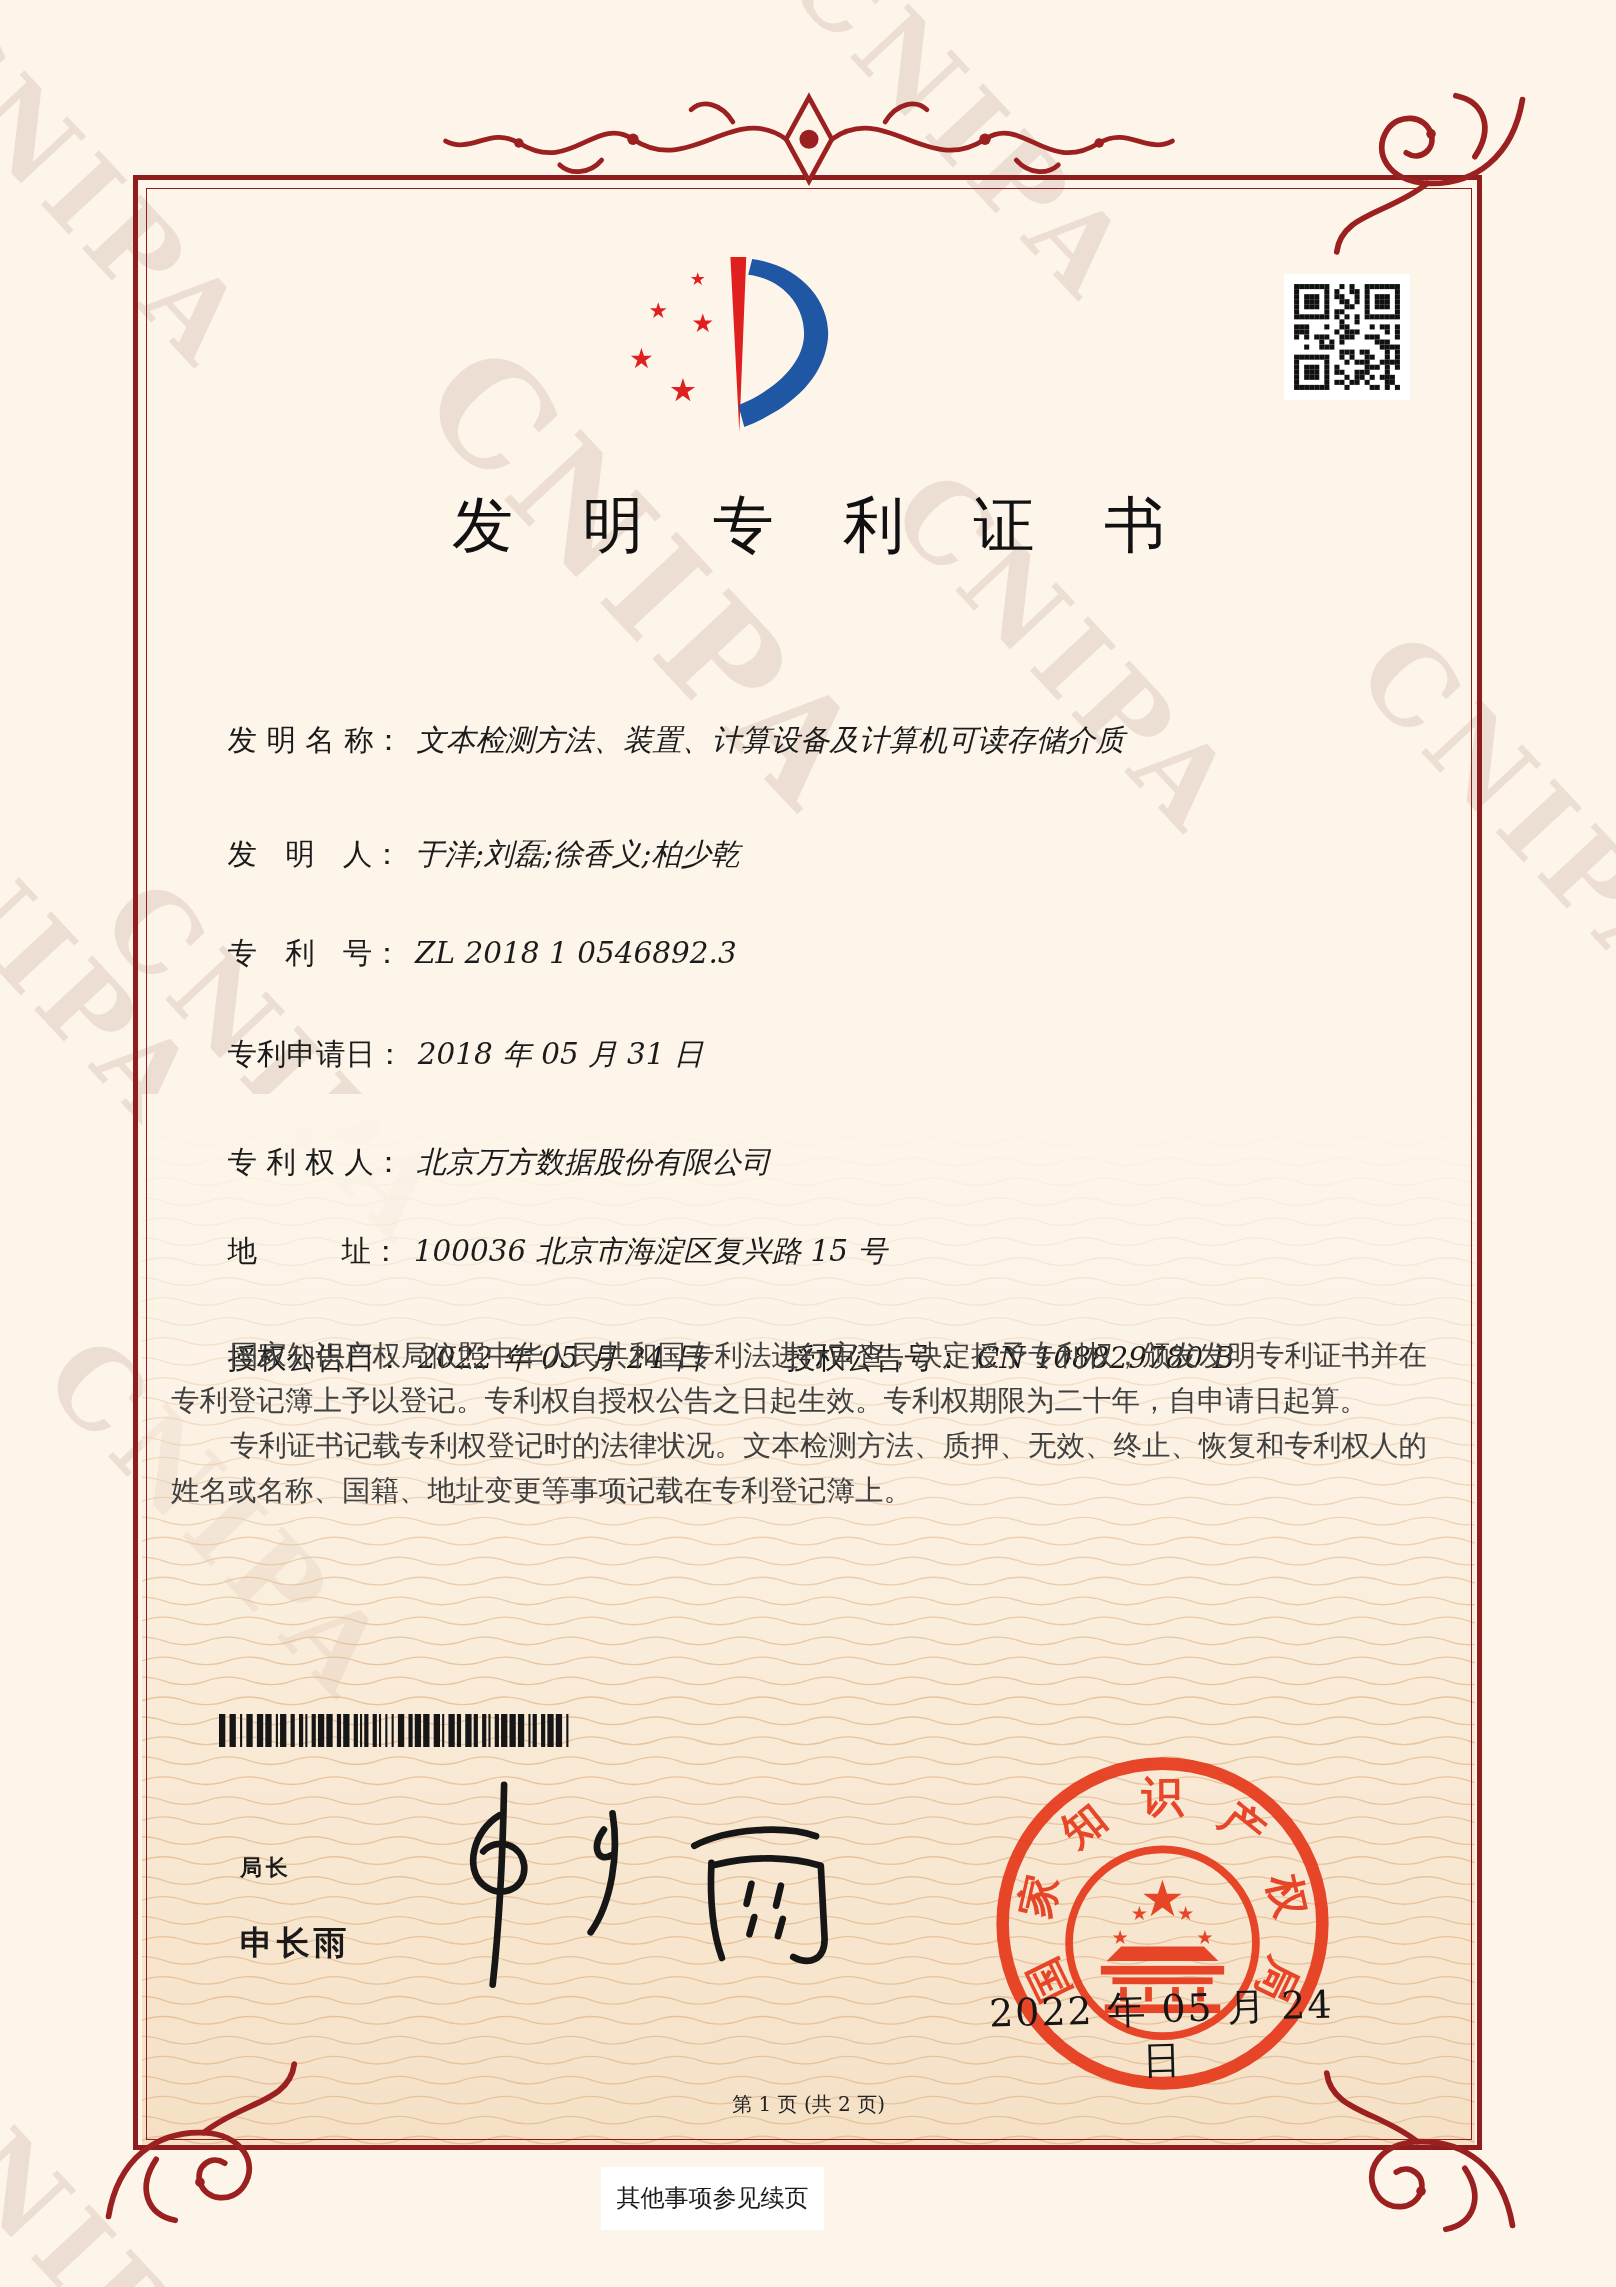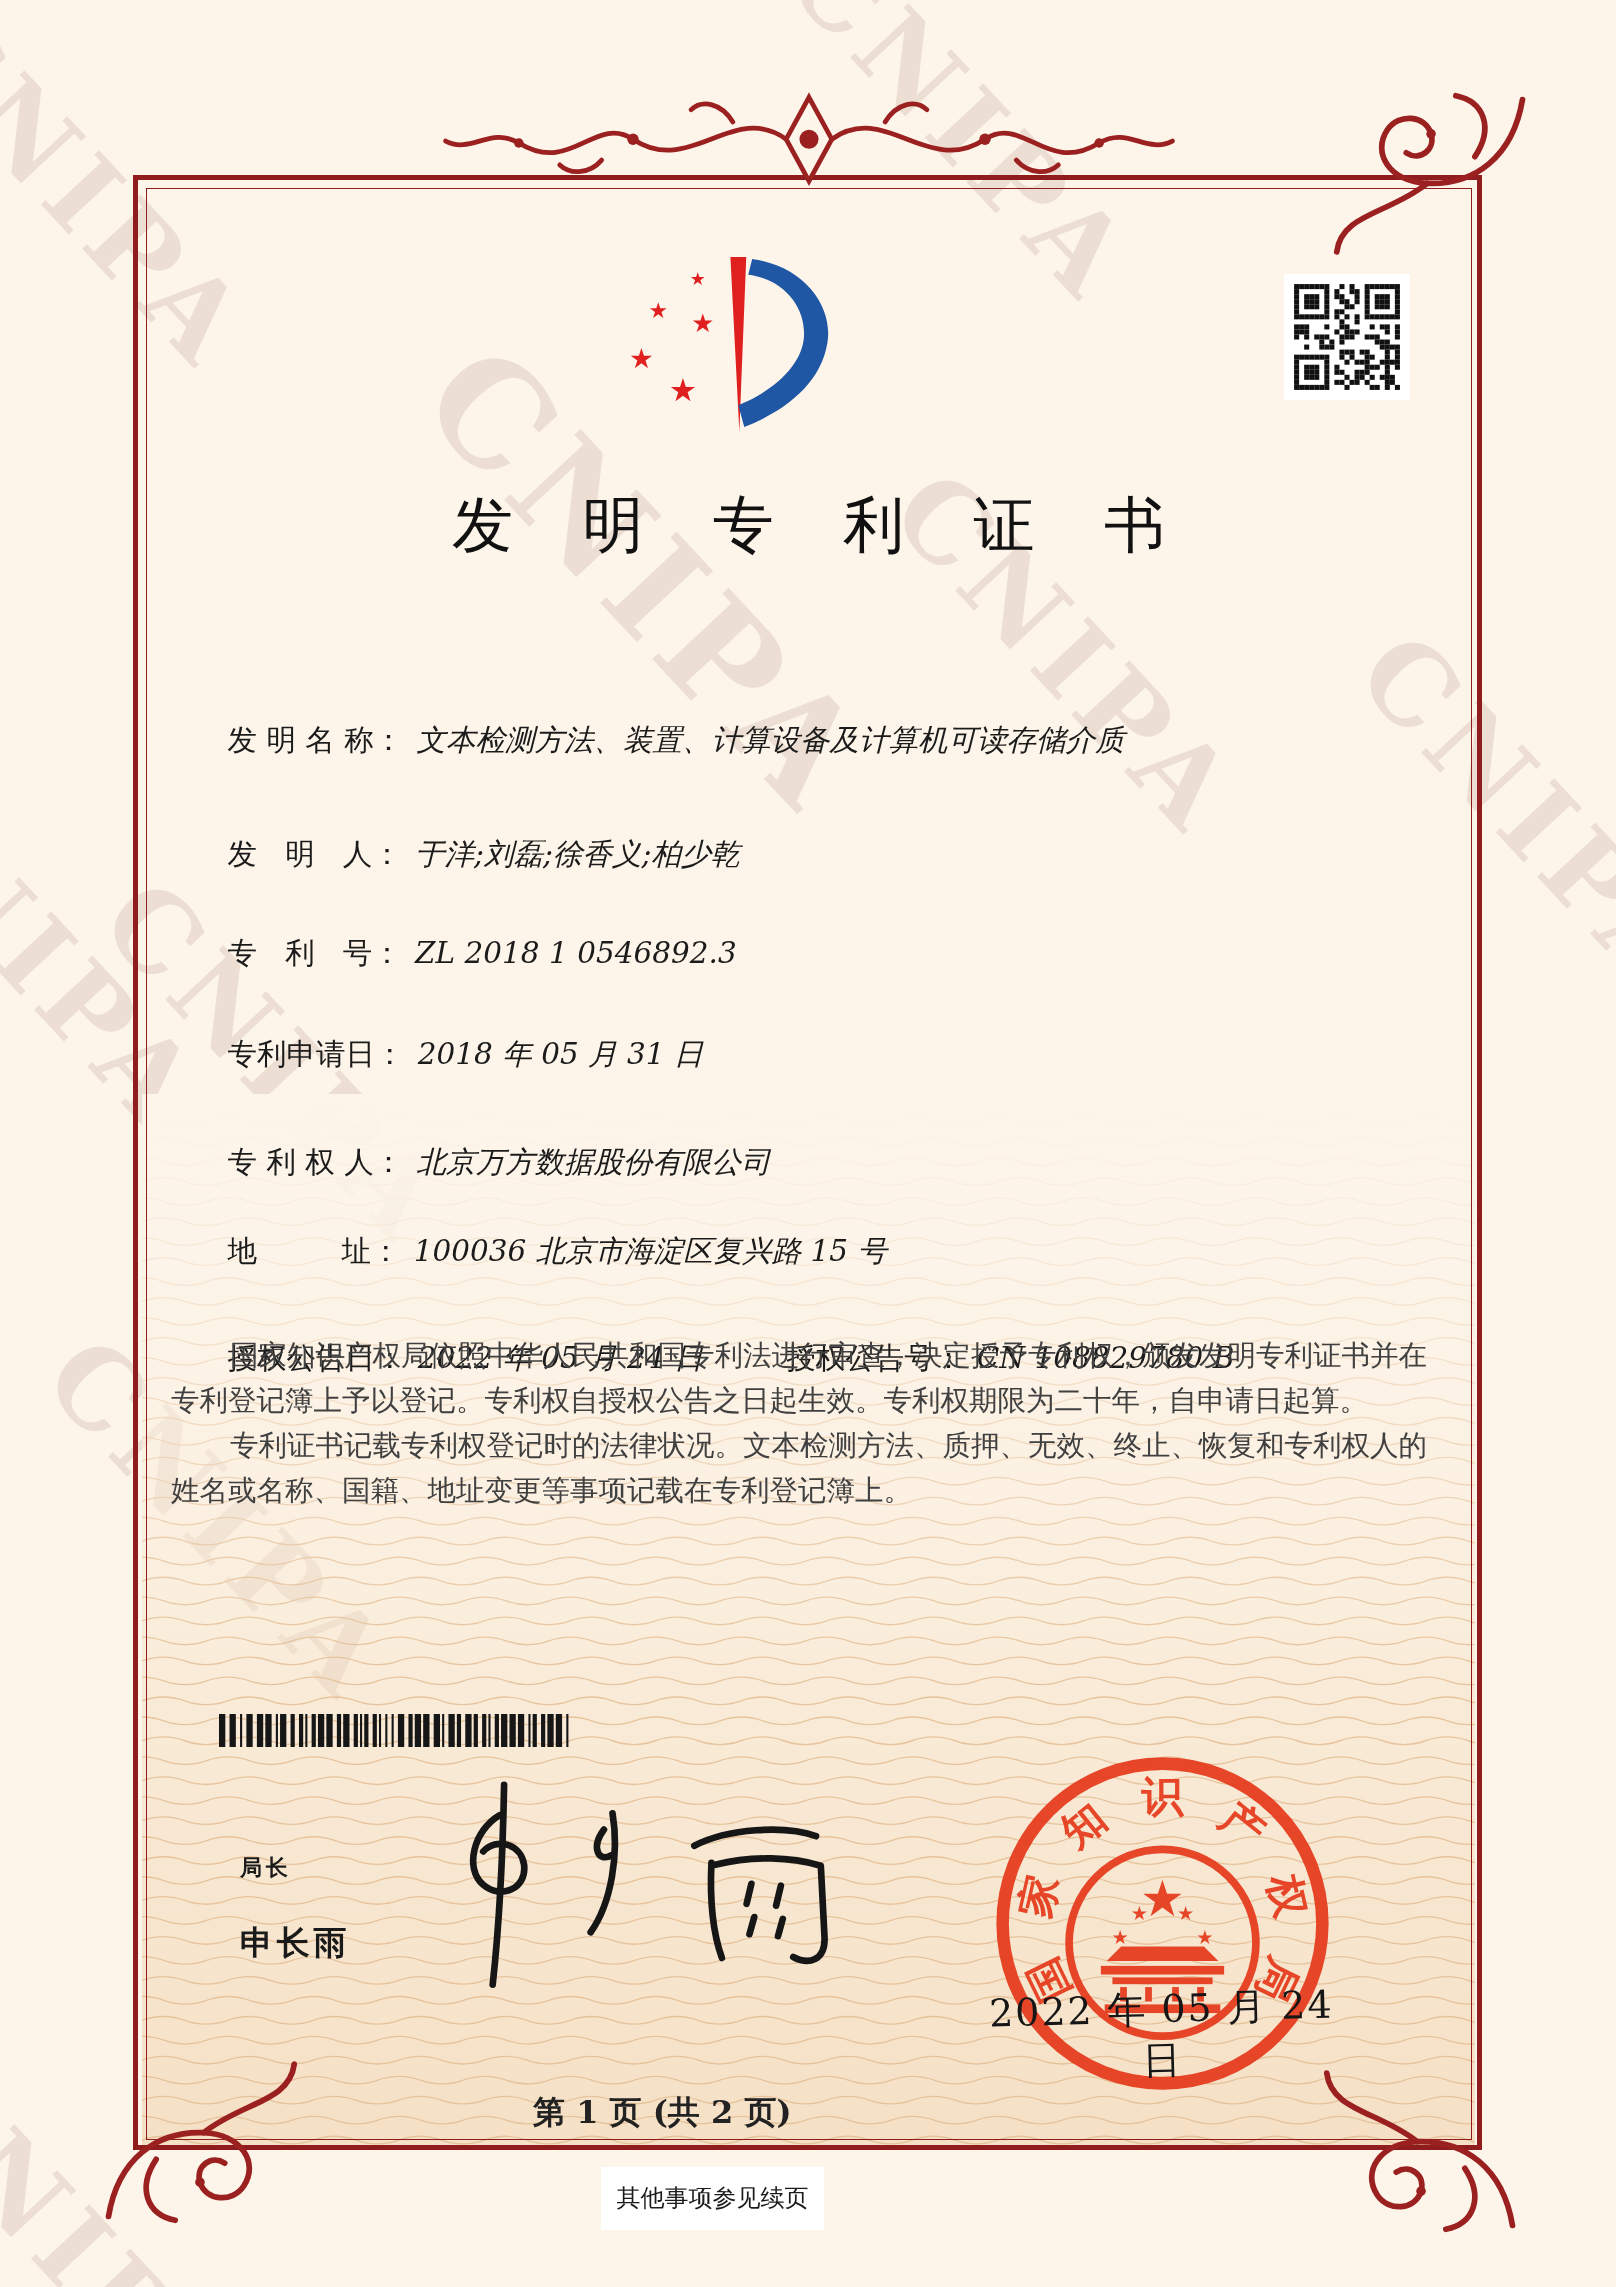--- a/index.html
+++ b/index.html
@@ -42,22 +42,22 @@
   .signer-name{position:absolute;left:240px;top:1921px;font-family:"DejaVu Sans",sans-serif;
       font-weight:700;font-size:33px;color:#1a1a1a;letter-spacing:3.8px;}
   .signature{position:absolute;left:409px;top:1777px;}
   
   .seal{position:absolute;left:993px;top:1754px;width:339px;height:339px;opacity:.94;}
   .seal-arc-char{position:absolute;left:50%;top:50%;font-size:42px;font-weight:700;
       color:#e63c1e;font-family:"DejaVu Serif",serif;}
   .seal-date{position:absolute;left:989px;top:1984px;width:346px;text-align:center;
       font-size:38px;color:#161616;transform:rotate(-1.5deg);letter-spacing:1.9px;}
   
-  .page-info{position:absolute;left:533px;top:2091px;width:352px;text-align:left;
-      font-size:32px;color:#222;font-weight:bold;}
+  .page-info{position:absolute;left:533px;top:2091px;width:352px;text-align:right;
+      font-size:20px;color:#222;}
   .note-box{position:absolute;left:601px;top:2167px;width:223px;height:63px;background:#ffffff;
       text-align:center;line-height:63px;font-size:24px;color:#1b1b1b;}
   .orn{position:absolute;}
 </style>
 </head>
 <body>
 
 <div id="page">
 
   <div class="wm" style="left:-28.5px;top:-19px;font-size:109px;">CNIPA</div>

